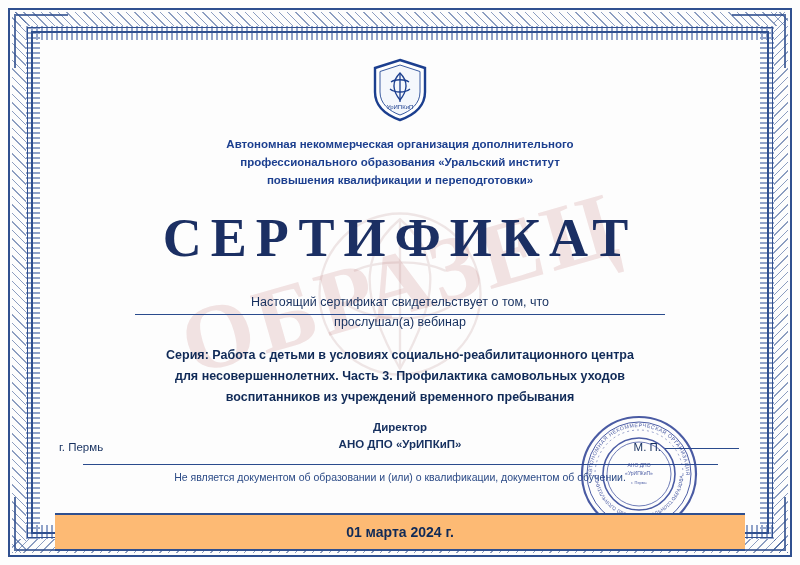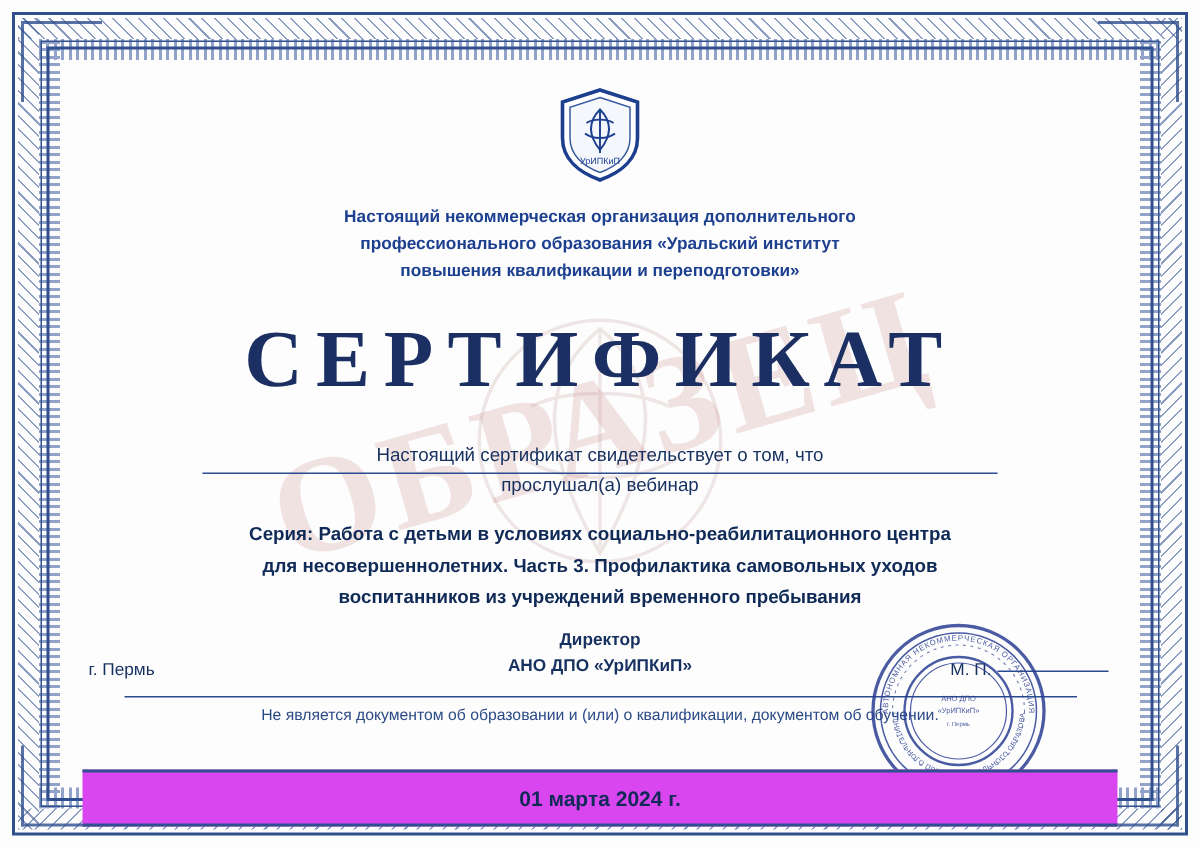--- a/index.html
+++ b/index.html
@@ -241,21 +241,21 @@
 
   
   .date-bar {
     position: absolute;
     left: 55px;
     right: 55px;
     bottom: 14px;
     height: 34px;
     border-top: 2px solid #2f4f8f;
     border-bottom: 2px solid #2f4f8f;
-    background: #d946ef;
+    background: #fdba74;
     z-index: 5;
     display: flex;
     align-items: center;
     justify-content: center;
   }
   .date-text {
     font-size: 14px;
     font-weight: bold;
     color: #102a57;
   }
@@ -298,21 +298,21 @@
         <path d="M28 15 C20 23 20 32 28 42 C36 32 36 23 28 15 Z"></path>
         <path d="M28 15 L28 44"></path>
         <path d="M19 24 C23 21 33 21 37 24"></path>
         <path d="M18 31 C23 35 33 35 38 31"></path>
       </g>
       <text x="28" y="51" font-size="6" font-family="Liberation Sans, sans-serif" fill="#1c3f8f" text-anchor="middle">УрИПКиП</text>
     </svg>
 
     
     <div class="org-name">
-      <div>Настоящий некоммерческая организация дополнительного</div>
+      <div>Автономная некоммерческая организация дополнительного</div>
       <div>профессионального образования «Уральский институт</div>
       <div>повышения квалификации и переподготовки»</div>
     </div>
 
     
     <div class="title">СЕРТИФИКАТ</div>
 
     
     <div class="subtitle">Настоящий сертификат свидетельствует о том, что</div>
 

